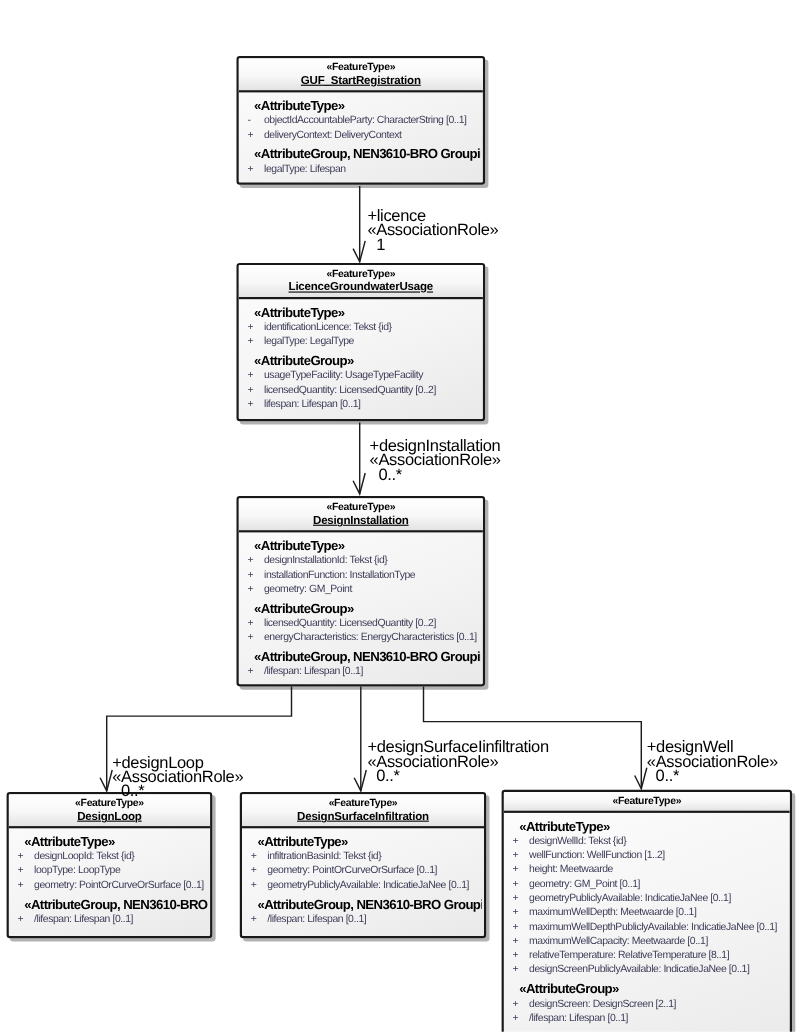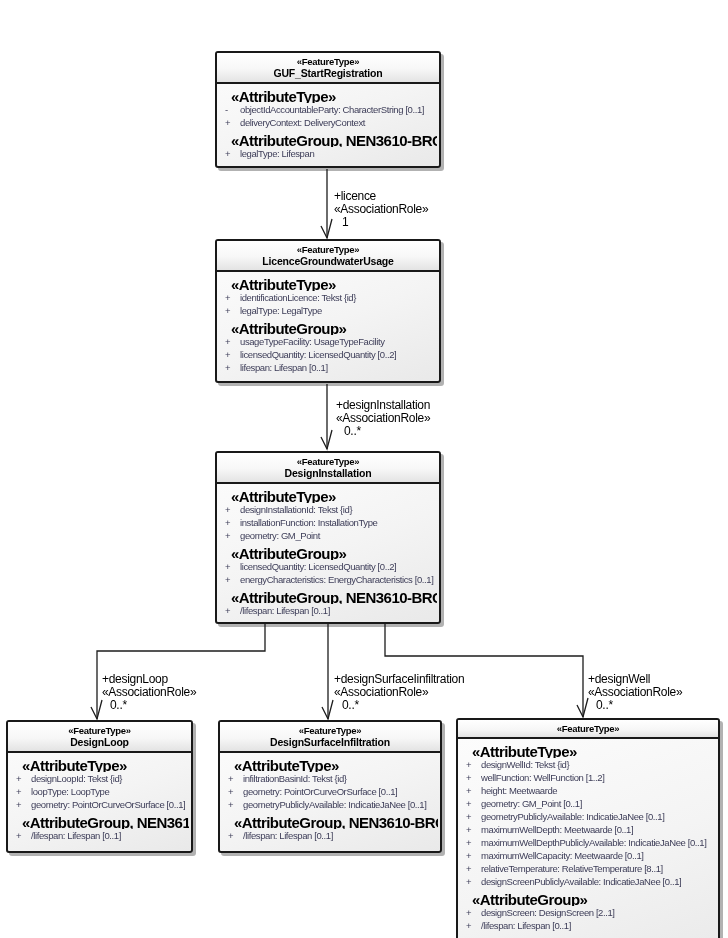--- a/index.html
+++ b/index.html
@@ -4,29 +4,29 @@
 <style>
   html,body{margin:0;padding:0;background:#ffffff;}
   body{width:728px;height:938px;position:relative;font-family:"Liberation Sans",sans-serif;-webkit-font-smoothing:antialiased;}
   .canvas{position:absolute;left:0;top:0;width:588px;height:938px;margin-top:44px;}
   .uml-class{position:absolute;box-sizing:border-box;border:2px solid #191919;border-radius:3px;
     background:linear-gradient(160deg,#fdfdfd 0%,#f4f4f4 55%,#e9e9e9 100%);
     box-shadow:3px 3px 0 rgba(0,0,0,0.30);overflow:hidden;}
   .uml-head{border-bottom:2px solid #191919;text-align:center;padding:3px 2px 3px;
     background:linear-gradient(180deg,#ffffff 0%,#f7f7f7 55%,#e3e3e3 100%);}
   .uml-stereo{font-size:9.5px;font-weight:bold;letter-spacing:-0.3px;color:#000;}
-  .uml-name{font-size:10.5px;font-weight:bold;letter-spacing:-0.2px;color:#000;}
+  .uml-name{font-size:10.5px;font-weight:bold;letter-spacing:-0.2px;color:#000;text-decoration:underline;}
   .uml-body{padding:1px 2px 4px 2px;}
-  .sec-h{font-size:15px;font-weight:bold;color:#000;letter-spacing:-0.55px;padding:5px 0 0 12px;
+  .sec-h{font-size:12px;font-weight:bold;color:#000;letter-spacing:-0.55px;padding:5px 0 0 12px;
     line-height:13px;white-space:nowrap;overflow:hidden;}
   .attr{display:flex;align-items:baseline;font-size:9.5px;letter-spacing:-0.4px;color:#3d3d58;
     line-height:13px;white-space:nowrap;overflow:hidden;}
   .attr .vis{flex:0 0 15px;padding-left:6px;}
   .attr .atxt{flex:1 1 auto;overflow:hidden;}
-  .assoc-label{position:absolute;font-size:12px;letter-spacing:-0.3px;color:#000;line-height:13px;white-space:nowrap;}
+  .assoc-label{position:absolute;font-size:15px;letter-spacing:-0.3px;color:#000;line-height:13px;white-space:nowrap;}
   .assoc-label .mult{padding-left:8px;}
   svg.connectors{position:absolute;left:0;top:0;pointer-events:none;}
 </style>
 </head>
 <body>
 
 <div class="canvas">
 
   <div class="uml-class" style="left:215px;top:7px;width:226px;height:117px">
     <div class="uml-head">
@@ -235,21 +235,21 @@
     <div>«AssociationRole»</div>
     <div class="mult">1</div>
   </div>
 
   <div class="assoc-label" style="left:336px;top:355px">
     <div>+designInstallation</div>
     <div>«AssociationRole»</div>
     <div class="mult">0..*</div>
   </div>
 
-  <div class="assoc-label" style="left:102px;top:629px">
+  <div class="assoc-label" style="left:102px;top:643px">
     <div>+designLoop</div>
     <div>«AssociationRole»</div>
     <div class="mult">0..*</div>
   </div>
 
   <div class="assoc-label" style="left:334px;top:629px">
     <div>+designSurfaceIinfiltration</div>
     <div>«AssociationRole»</div>
     <div class="mult">0..*</div>
   </div>

